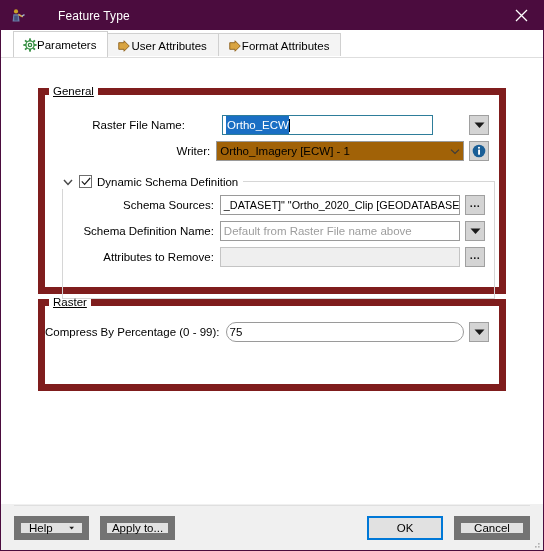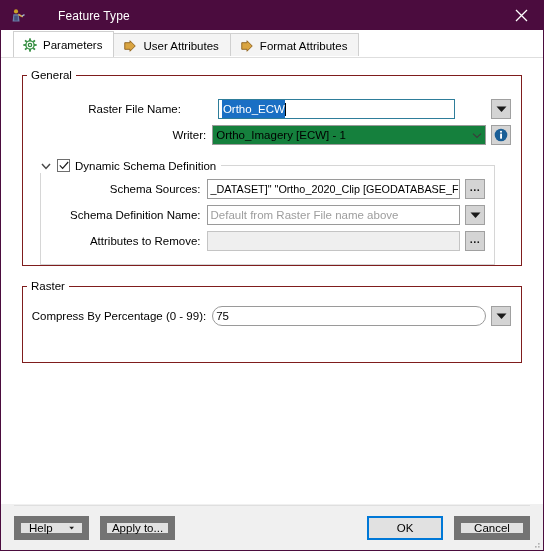--- a/index.html
+++ b/index.html
@@ -86,21 +86,20 @@
     position: absolute;
     left: 0; right: 0; bottom: 0;
     height: 1px;
     background: #ffffff;
   }
   .tab {
     height: 24px;
     box-sizing: border-box;
     display: flex;
     align-items: center;
-    gap: 6px;
     padding: 0 11px 0 9px;
     border: 1px solid #d0d0d0;
     border-bottom: none;
     background: #f4f4f4;
     font-size: 11.5px;
     white-space: nowrap;
     position: relative;
   }
   .tab + .tab { margin-left: -1px; }
   .tab.active {
@@ -114,26 +113,27 @@
   
   #panel {
     flex: 1 1 auto;
     background: #ffffff;
     border-top: 1px solid #dedede;
     padding: 0;
     position: relative;
   }
 
   fieldset.group {
-    border: 1px solid #7f1d1d;
+    border: 7px solid #7f1d1d;
     border-radius: 0;
-    margin: 0;
+    margin: 16px;
     padding: 0;
     background: #ffffff;
     position: absolute;
+    text-decoration: underline;
   }
   fieldset.group > legend {
     padding: 0 4px;
     margin-left: 4px;
     font-size: 11.5px;
     color: #000000;
   }
 
   #group-general { left: 21px; top: 11px; right: 21px; height: 195px; }
   #group-raster  { left: 21px; top: 222px; right: 21px; height: 81px; }
@@ -186,21 +186,21 @@
     height: 13px;
     background: #000;
     margin-left: 0px;
   }
 
   
   .combo {
     box-sizing: border-box;
     height: 20px;
     border: 1px solid #9a9a9a;
-    background: #15803d;
+    background: #a16207;
     font-size: 11.5px;
     padding: 0 3px;
     display: flex;
     align-items: center;
     justify-content: space-between;
     white-space: nowrap;
     overflow: hidden;
   }
   .combo .chev { flex: 0 0 auto; margin-left: 6px; display:block; }
 
@@ -224,22 +224,22 @@
     color: #1a1a1a;
     font-weight: bold;
   }
   .sqbtn.info { background: #d4d4d4; }
 
   
   #dyn-group {
     position: absolute;
     left: 17px;
     top: 84px;
-    right: 26px;
-    height: 100px;
+    right: 4px;
+    height: 118px;
     border: 1px solid #d6d6d6;
     border-top: none;
     box-sizing: border-box;
   }
   #dyn-head {
     position: absolute;
     left: 17px;
     top: 77px;
     display: flex;
     align-items: center;

